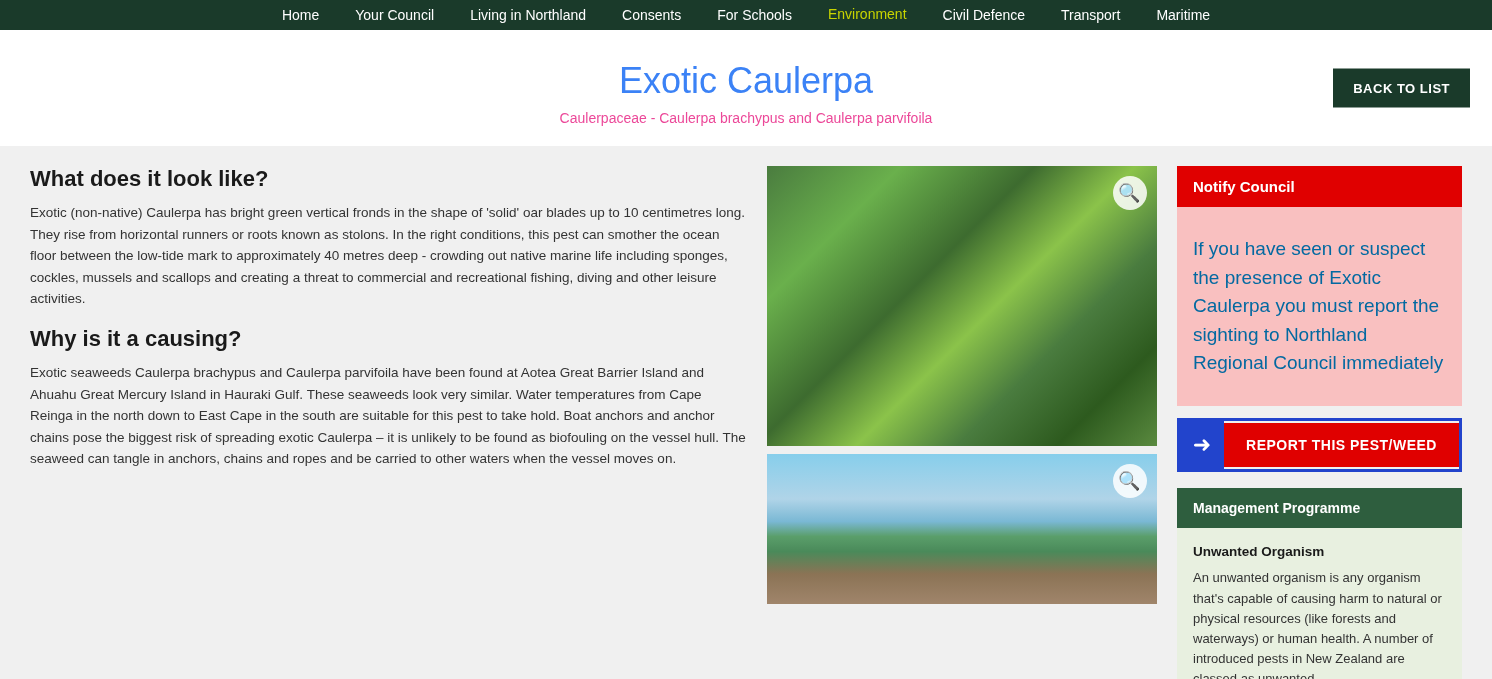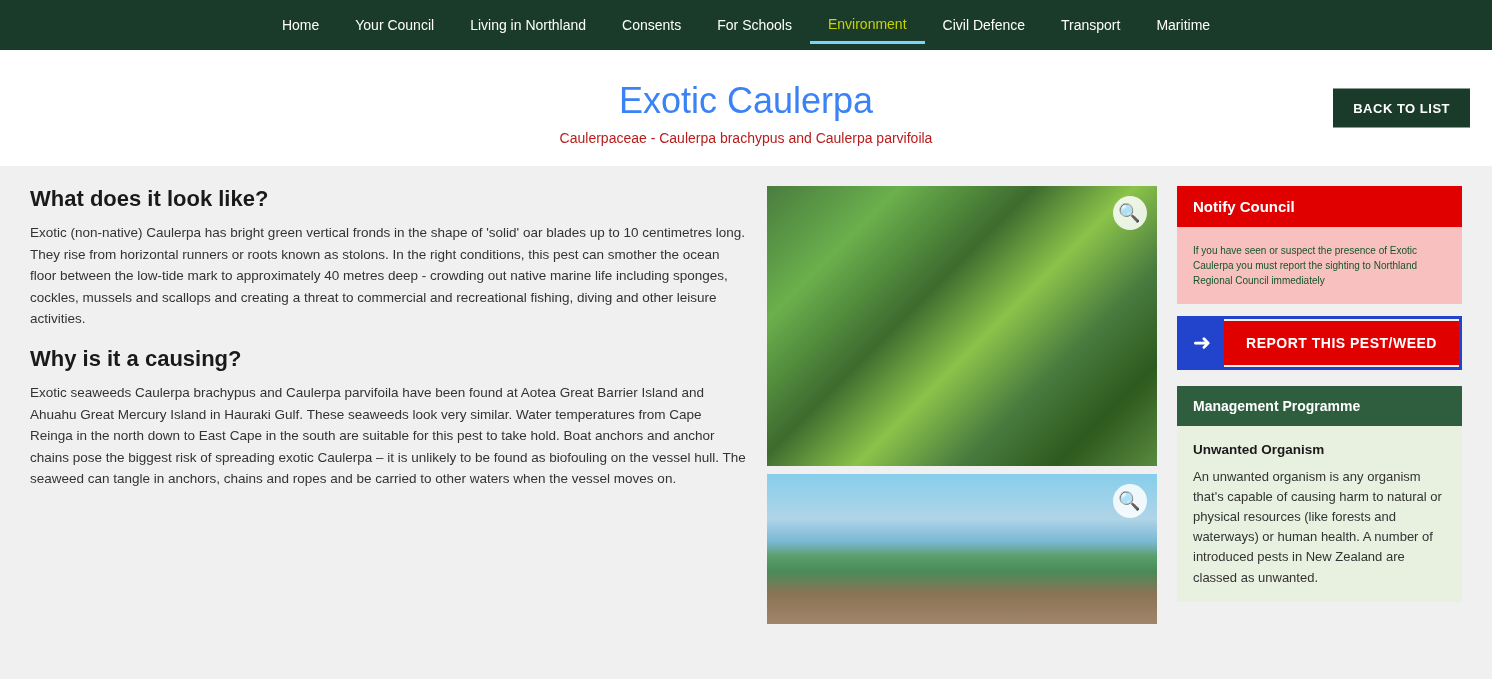--- a/index.html
+++ b/index.html
@@ -4,21 +4,21 @@
   <style>
     * { box-sizing: border-box; margin: 0; padding: 0; }
     body { font-family: Arial, sans-serif; background: #f0f0f0; font-size: 14px; }
 
     
     nav {
       background: #1a3a2a;
       display: flex;
       justify-content: center;
       align-items: center;
-      height: 50px;
+      height: 30px;
     }
     nav a {
       color: #fff;
       text-decoration: none;
       padding: 0 18px;
       font-size: 14px;
       height: 38px;
       display: flex;
       align-items: center;
       white-space: nowrap;
@@ -43,21 +43,21 @@
       position: relative;
     }
     .page-header h1 {
       font-size: 36px;
       color: #3b82f6;
       font-weight: normal;
       margin-bottom: 8px;
     }
     .page-header .subtitle {
       font-size: 14px;
-      color: #b91c1c;
+      color: #ec4899;
     }
     .back-to-list-btn {
       position: absolute;
       right: 22px;
       top: 50%;
       transform: translateY(-50%);
       background: #1a3a2a;
       color: #fff;
       border: none;
       padding: 12px 20px;
@@ -153,23 +153,23 @@
     }
     .notify-header {
       background: #e00000;
       color: #fff;
       font-weight: bold;
       padding: 12px 16px;
       font-size: 15px;
     }
     .notify-body {
       background: #f9c0c0;
-      padding: 16px 16px;
-      font-size: 10px;
-      color: #14532d;
+      padding: 28px 16px;
+      font-size: 19px;
+      color: #0369a1;
       line-height: 1.5;
     }
 
     
     .report-btn-wrapper {
       border: 3px solid #2244cc;
       margin-bottom: 16px;
       display: flex;
       align-items: center;
     }

